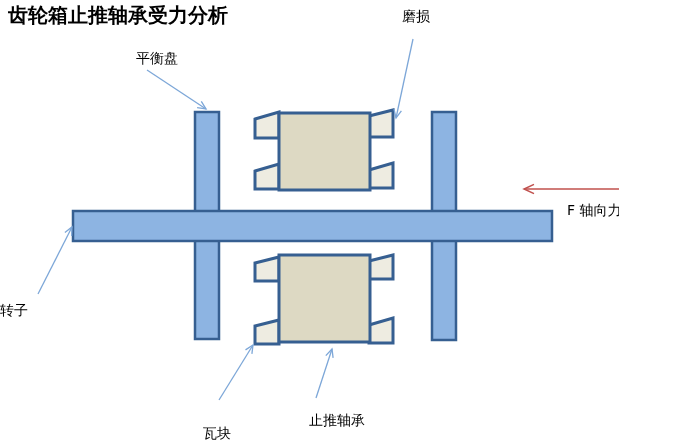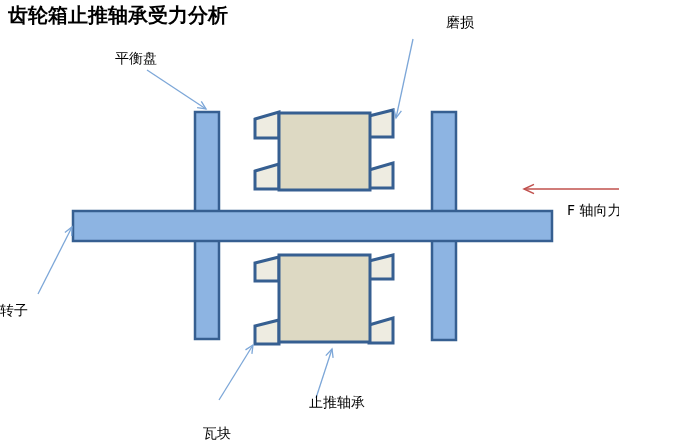--- a/index.html
+++ b/index.html
@@ -30,26 +30,26 @@
   }
   .title {
     position: absolute;
     left: 8px;
     top: 2px;
     font-size: 20px;
     font-weight: bold;
     color: var(--text-black, #000);
     white-space: nowrap;
   }
-  .lbl-balance-disk { left: 115px; top: 50px; }
-  .lbl-wear         { left: 402px; top: 14px; margin-left: 44px; }
+  .lbl-balance-disk { left: 136px; top: 50px; }
+  .lbl-wear         { left: 402px; top: 8px; }
   .lbl-axial-force  { left: 567px; top: 154px; margin-top: 48px; }
   .lbl-rotor        { left: 0;  top: 302px; }
   .lbl-pad          { left: 203px; top: 425px; }
-  .lbl-thrust       { left: 309px; top: 394px; }
+  .lbl-thrust       { left: 309px; top: 412px; }
 
   .shape-blue   { fill: var(--shape-fill-blue, #8db4e2); stroke: var(--shape-stroke-blue, #365f91); stroke-width: 2.5; }
   .shape-tan    { fill: var(--block-fill-tan, #ddd9c3);  stroke: var(--shape-stroke-blue, #365f91); stroke-width: 3; }
   .shape-pad    { fill: var(--pad-fill-cream, #eeece1);  stroke: var(--shape-stroke-blue, #365f91); stroke-width: 3; }
   .leader       { stroke: var(--leader-line-blue, #7da7d8); stroke-width: 1.3; fill: none; }
   .force-arrow  { stroke: var(--force-arrow-red, #c0504d); stroke-width: 1.5; fill: none; }
 </style>
 </head>
 <body>
 

